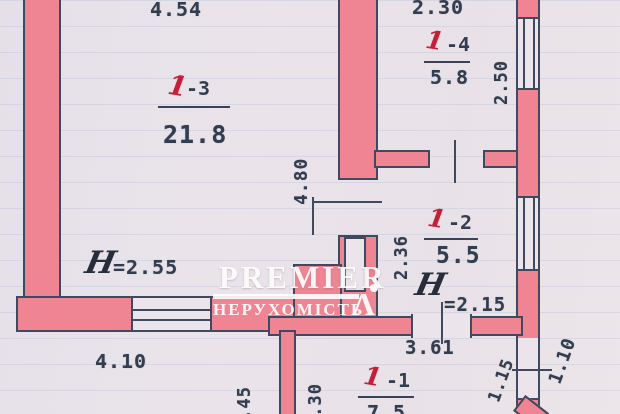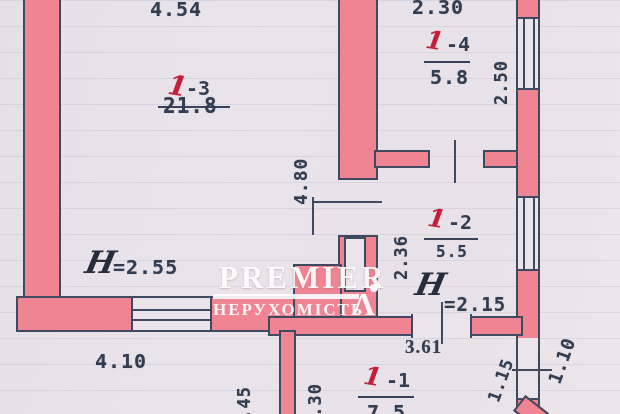--- a/index.html
+++ b/index.html
@@ -80,43 +80,43 @@
   <div class="tick" style="left:312px; top:197px; width:2px; height:38px;"></div>
   <div class="tick" style="left:454px; top:140px; width:2px; height:43px;"></div>
   <div class="tick" style="left:441px; top:302px; width:2px; height:42px;"></div>
   <div class="tick" style="left:512px; top:369px; width:40px; height:2px;"></div>
 
   <div class="dim" style="left:150px; top:-3px; font-size:20px;">4.54</div>
   <div class="dim" style="left:412px; top:-5px; font-size:20px;">2.30</div>
   <div class="dim vdim" style="left:290px; top:113px; height:92px; font-size:18px;">4.80</div>
   <div class="dim vdim" style="left:491px; top:49px; height:56px; font-size:17px;">2.50</div>
   <div class="dim vdim" style="left:391px; top:226px; height:54px; font-size:17px;">2.36</div>
-  <div class="dim" style="left:405px; top:336px;font-family:Liberation Serif, serif;">3.61</div>
+  <div class="dim" style="left:405px; top:336px;">3.61</div>
   <div class="dim" style="left:95px; top:349px; font-size:20px;">4.10</div>
   <div class="dim vdim" style="left:234px; top:369px; height:62px; font-size:17px;">2.45</div>
   <div class="dim vdim" style="left:305px; top:366px; height:62px; font-size:17px;">2.30</div>
   <div class="dim tilt" style="left:478px; top:370px; font-size:17px;">1.15</div>
   <div class="dim tilt" style="left:538px; top:350px; font-size:18px;">1.10</div>
 
   <div class="rednum" style="left:168px; top:70px;">1</div>
   <div class="sfx" style="left:186px; top:76px;">-3</div>
   <div class="uline" style="left:158px; top:106px; width:72px;"></div>
-  <div class="dim" style="left:163px; top:94px; font-size:21px;">21.8</div>
+  <div class="dim" style="left:163px; top:120px; font-size:25px;">21.8</div>
   <div class="hsym" style="left:86px; top:244px;">H</div>
   <div class="dim" style="left:113px; top:255px; font-size:20px;text-align:center;">=2.55</div>
 
   <div class="rednum" style="left:426px; top:26px; font-size:25px;">1</div>
   <div class="sfx" style="left:446px; top:32px;">-4</div>
   <div class="uline" style="left:424px; top:61px; width:46px;"></div>
   <div class="dim" style="left:430px; top:65px; font-size:20px;">5.8</div>
 
   <div class="rednum" style="left:428px; top:204px; font-size:25px;">1</div>
   <div class="sfx" style="left:448px; top:210px;">-2</div>
   <div class="uline" style="left:424px; top:238px; width:54px;"></div>
-  <div class="dim" style="left:436px; top:242px; font-size:16px;">5.5</div>
+  <div class="dim" style="left:436px; top:242px; font-size:23px;">5.5</div>
   <div class="hsym" style="left:416px; top:266px;">H</div>
   <div class="dim" style="left:444px; top:281px;margin-top:12px;">=2.15</div>
 
   <div class="rednum" style="left:364px; top:362px; font-size:25px;">1</div>
   <div class="sfx" style="left:386px; top:368px;">-1</div>
   <div class="uline" style="left:358px; top:396px; width:56px;"></div>
   <div class="dim" style="left:367px; top:400px; font-size:20px;">7.5</div>
 
   <div class="wm-brand" style="left:219px; top:260px;">PREMIER</div>
   <div class="wm-bar" style="left:213px; top:294px; width:146px;"></div>

